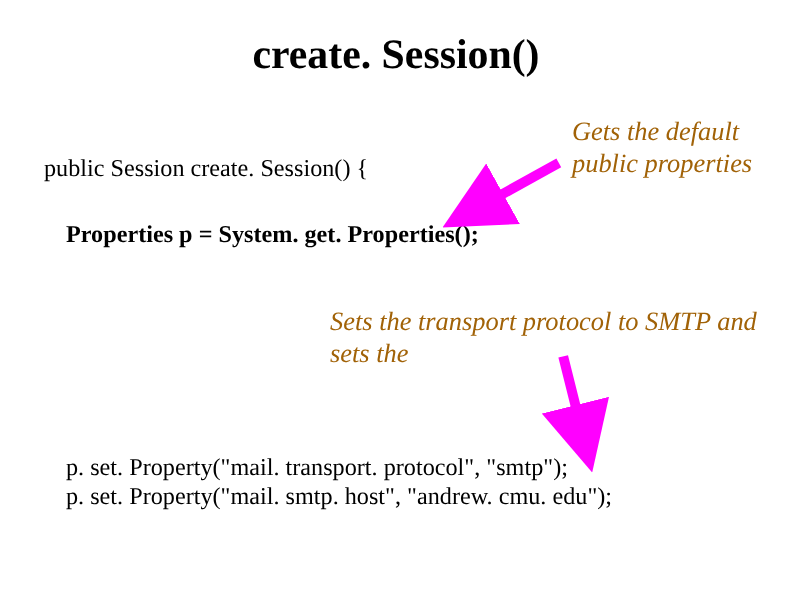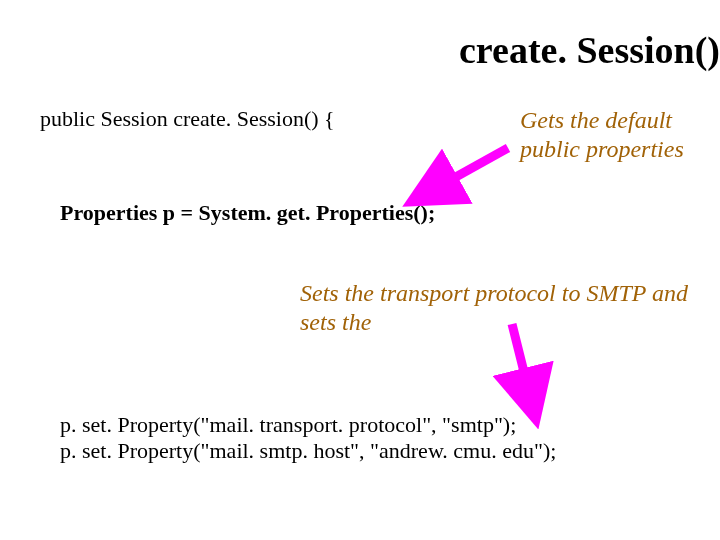--- a/index.html
+++ b/index.html
@@ -9,21 +9,21 @@
     background: #ffffff;
     font-family: "Times New Roman", Times, serif;
     position: relative;
     overflow: hidden;
   }
   .slide-title {
     position: absolute;
     top: 28px;
     left: 0;
     width: 100%;
-    text-align: right;
+    text-align: center;
     font-size: 38px;
     color: #000;
   }
   .code-line {
     position: absolute;
     font-size: 22px;
     color: #000;
     white-space: nowrap;
   }
   .annotation {
@@ -36,21 +36,21 @@
   .arrow-svg {
     position: absolute;
     overflow: visible;
   }
 </style>
 </head>
 <body>
 
 <h1 class="slide-title">create. Session()</h1>
 
-<div class="code-line" style="left:40px; top:106px;">public Session create. Session() {</div>
+<div class="code-line" style="left:40px; top:140px;">public Session create. Session() {</div>
 
 <div class="annotation" style="left:520px; top:106px;">
   <span>Gets the default</span><br>
   <span>public properties</span>
 </div>
 
 <div class="code-line" style="left:60px; top:200px;font-weight:bold;">Properties p = System. get. Properties();</div>
 
 <div class="annotation" style="left:300px; top:279px;">
   <span>Sets the transport protocol to SMTP and sets the</span><br>

